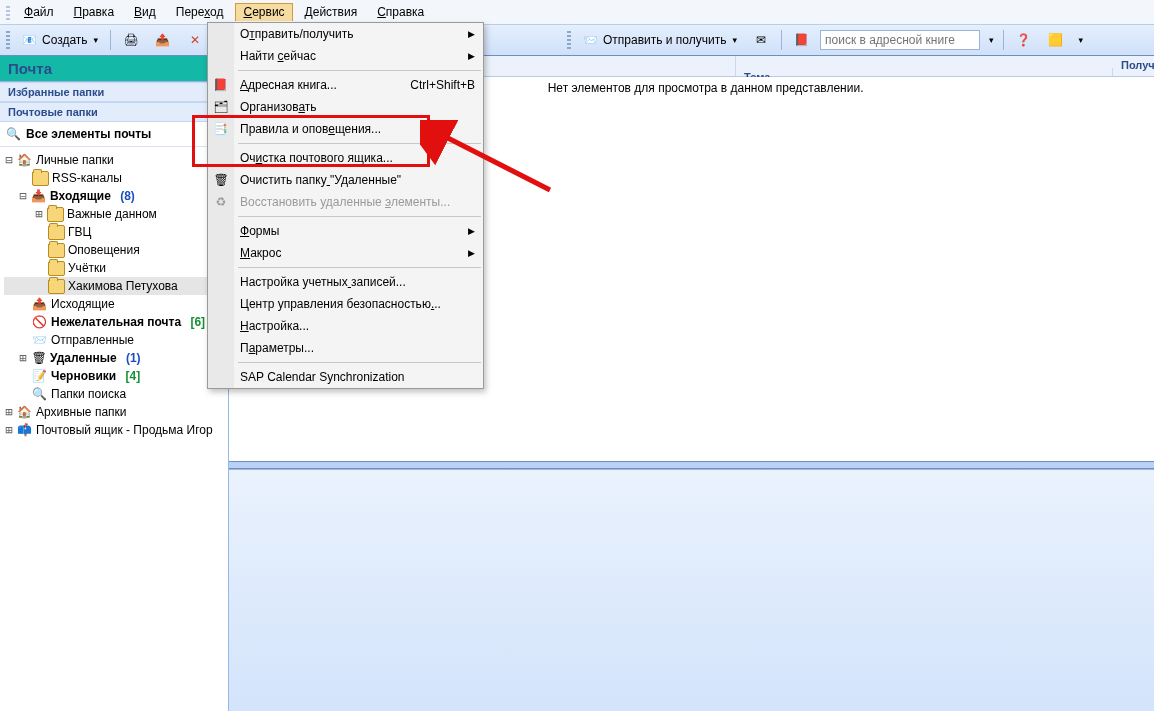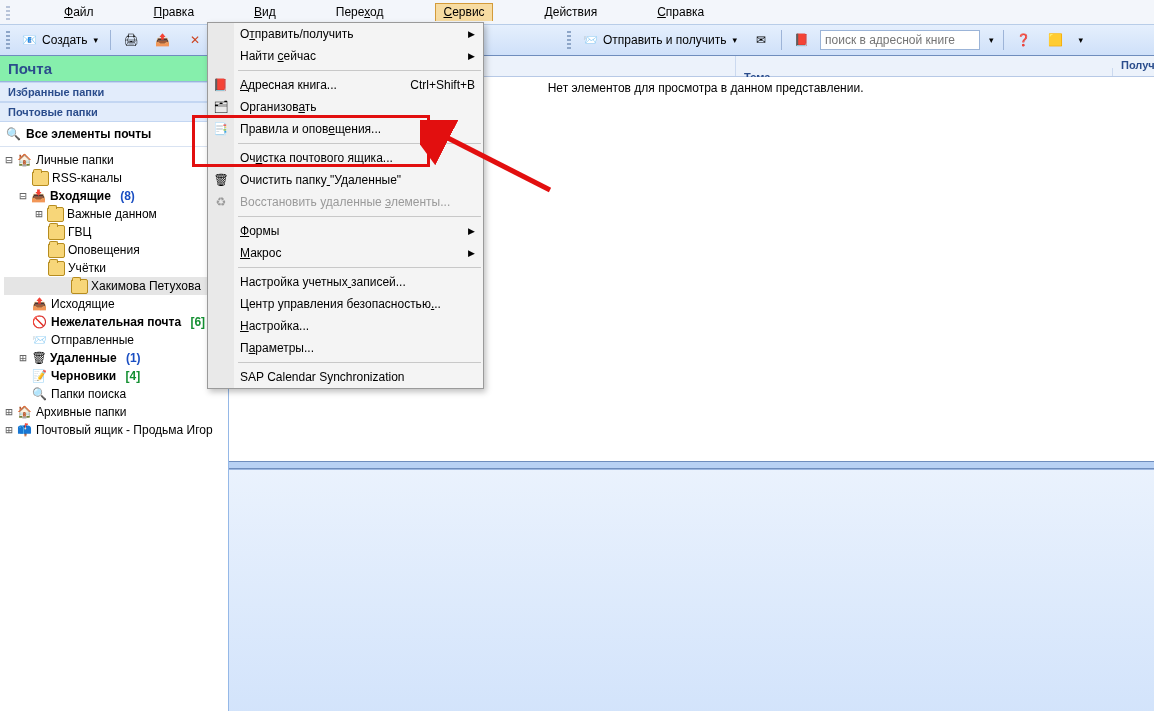--- a/index.html
+++ b/index.html
@@ -24,21 +24,20 @@
   .menubar .grip {
     width: 4px;
     height: 16px;
     background: repeating-linear-gradient(0deg, #b8c4d9 0 2px, transparent 2px 4px);
     margin-right: 2px;
   }
   .menubar .mitem {
     padding: 2px 8px;
     cursor: default;
     color: #000;
-    margin-left: 40px;
   }
   .menubar .mitem u { text-decoration: underline; }
   .menubar .mitem.open {
     background: #f7dca2;
     border: 1px solid #d39b3a;
     border-bottom: none;
     padding: 1px 7px 2px 7px;
   }
   .toolbar {
     display: flex;
@@ -79,21 +78,21 @@
 
   .nav {
     width: 228px;
     flex: 0 0 228px;
     border-right: 1px solid #95b8e7;
     display: flex;
     flex-direction: column;
     background: #fff;
   }
   .nav-title {
-    background: #86efac;
+    background: #14b8a6;
     color: #2b4d8c;
     font-weight: bold;
     font-size: 15px;
     padding: 4px 8px;
     border-bottom: 1px solid #9ab3dc;
   }
   .nav-hdr {
     background: #e2ecfb;
     color: #2b4d8c;
     font-weight: bold;
@@ -105,21 +104,21 @@
   .nav-search {
     display: flex;
     align-items: center;
     gap: 4px;
     padding: 4px 6px;
     border-bottom: 1px solid #d9e3f2;
   }
   .tree { padding: 4px 2px 4px 4px; overflow: hidden; white-space: nowrap; }
   .node { display: flex; align-items: center; gap: 3px; height: 18px; padding: 0 2px; }
   .node .pm { width: 10px; text-align: center; font-family: monospace; color: #666; }
-  .node.sel { background: #e5e5e5; justify-content: center; }
+  .node.sel { background: #e5e5e5; }
   .count { font-weight: bold; }
   .count.blue { color: #1a4ec2; }
   .count.green { color: #159033; }
   .bold { font-weight: bold; }
 
   .main { flex: 1; display: flex; flex-direction: column; }
   .colhdr { display: flex; background: #ecf2fb; border-bottom: 1px solid #b7c9e6; height: 20px; }
   .colhdr .c {
     padding: 3px 8px;
     color: #2b4d8c;

